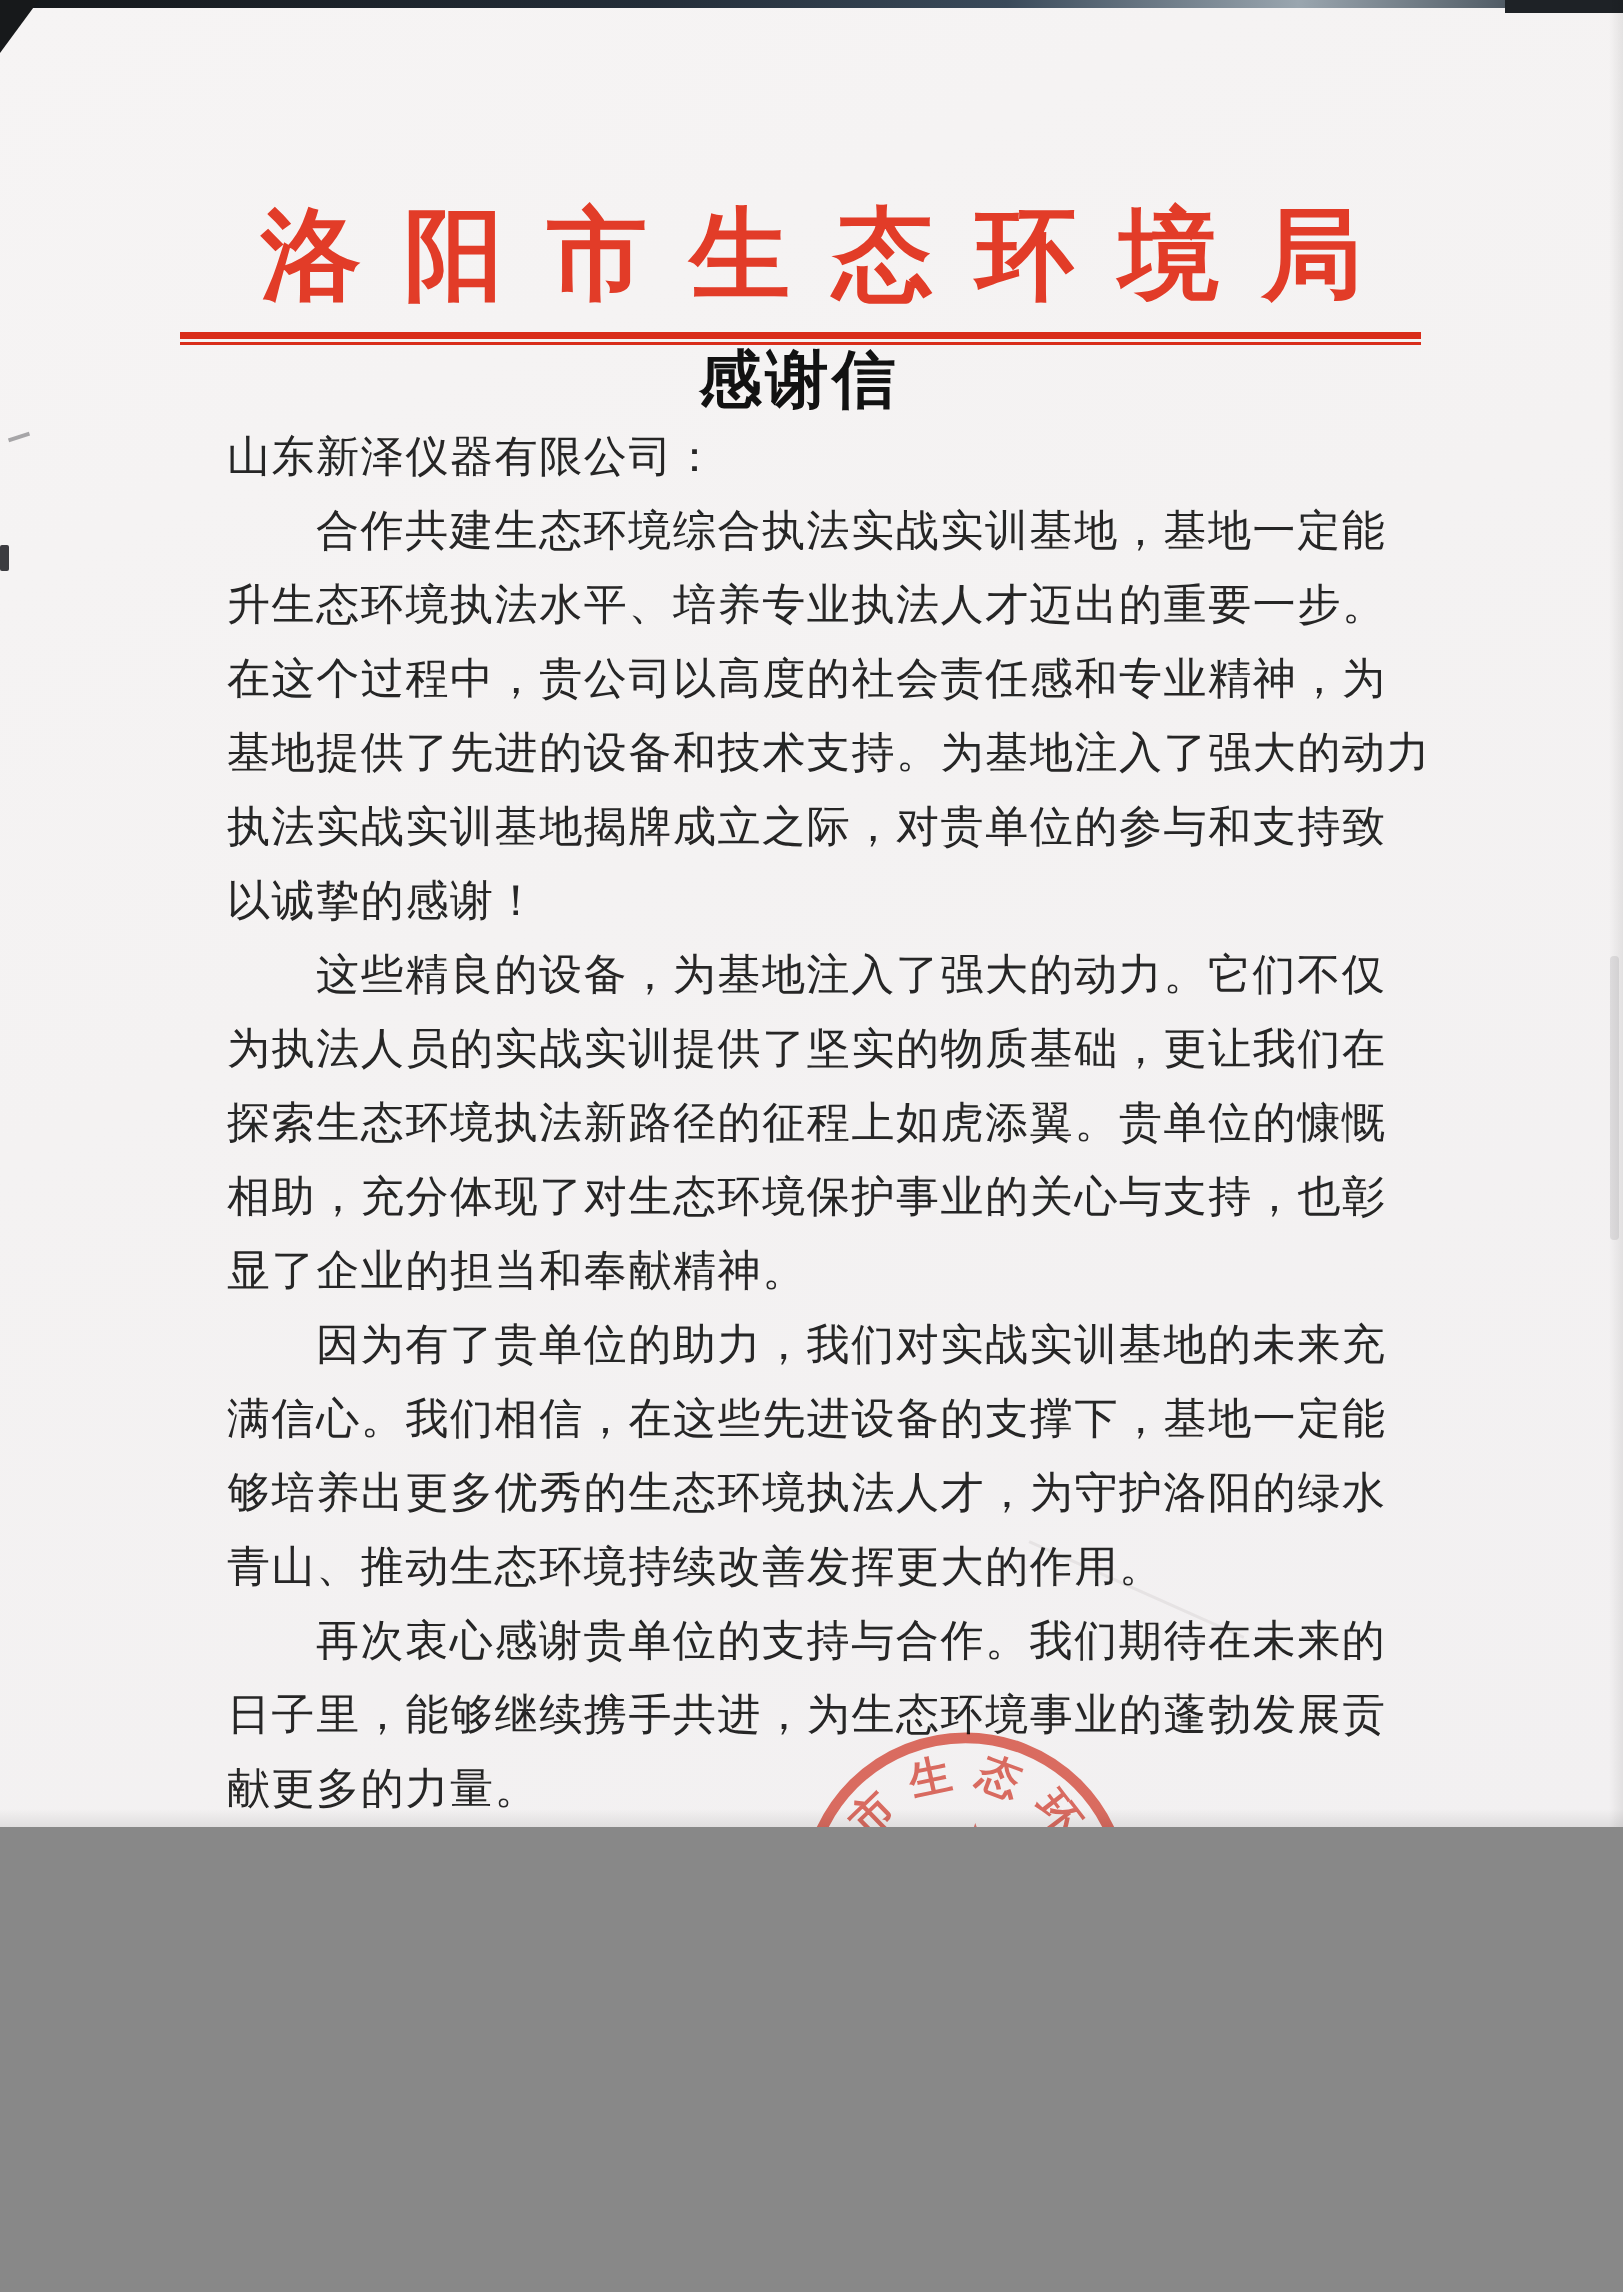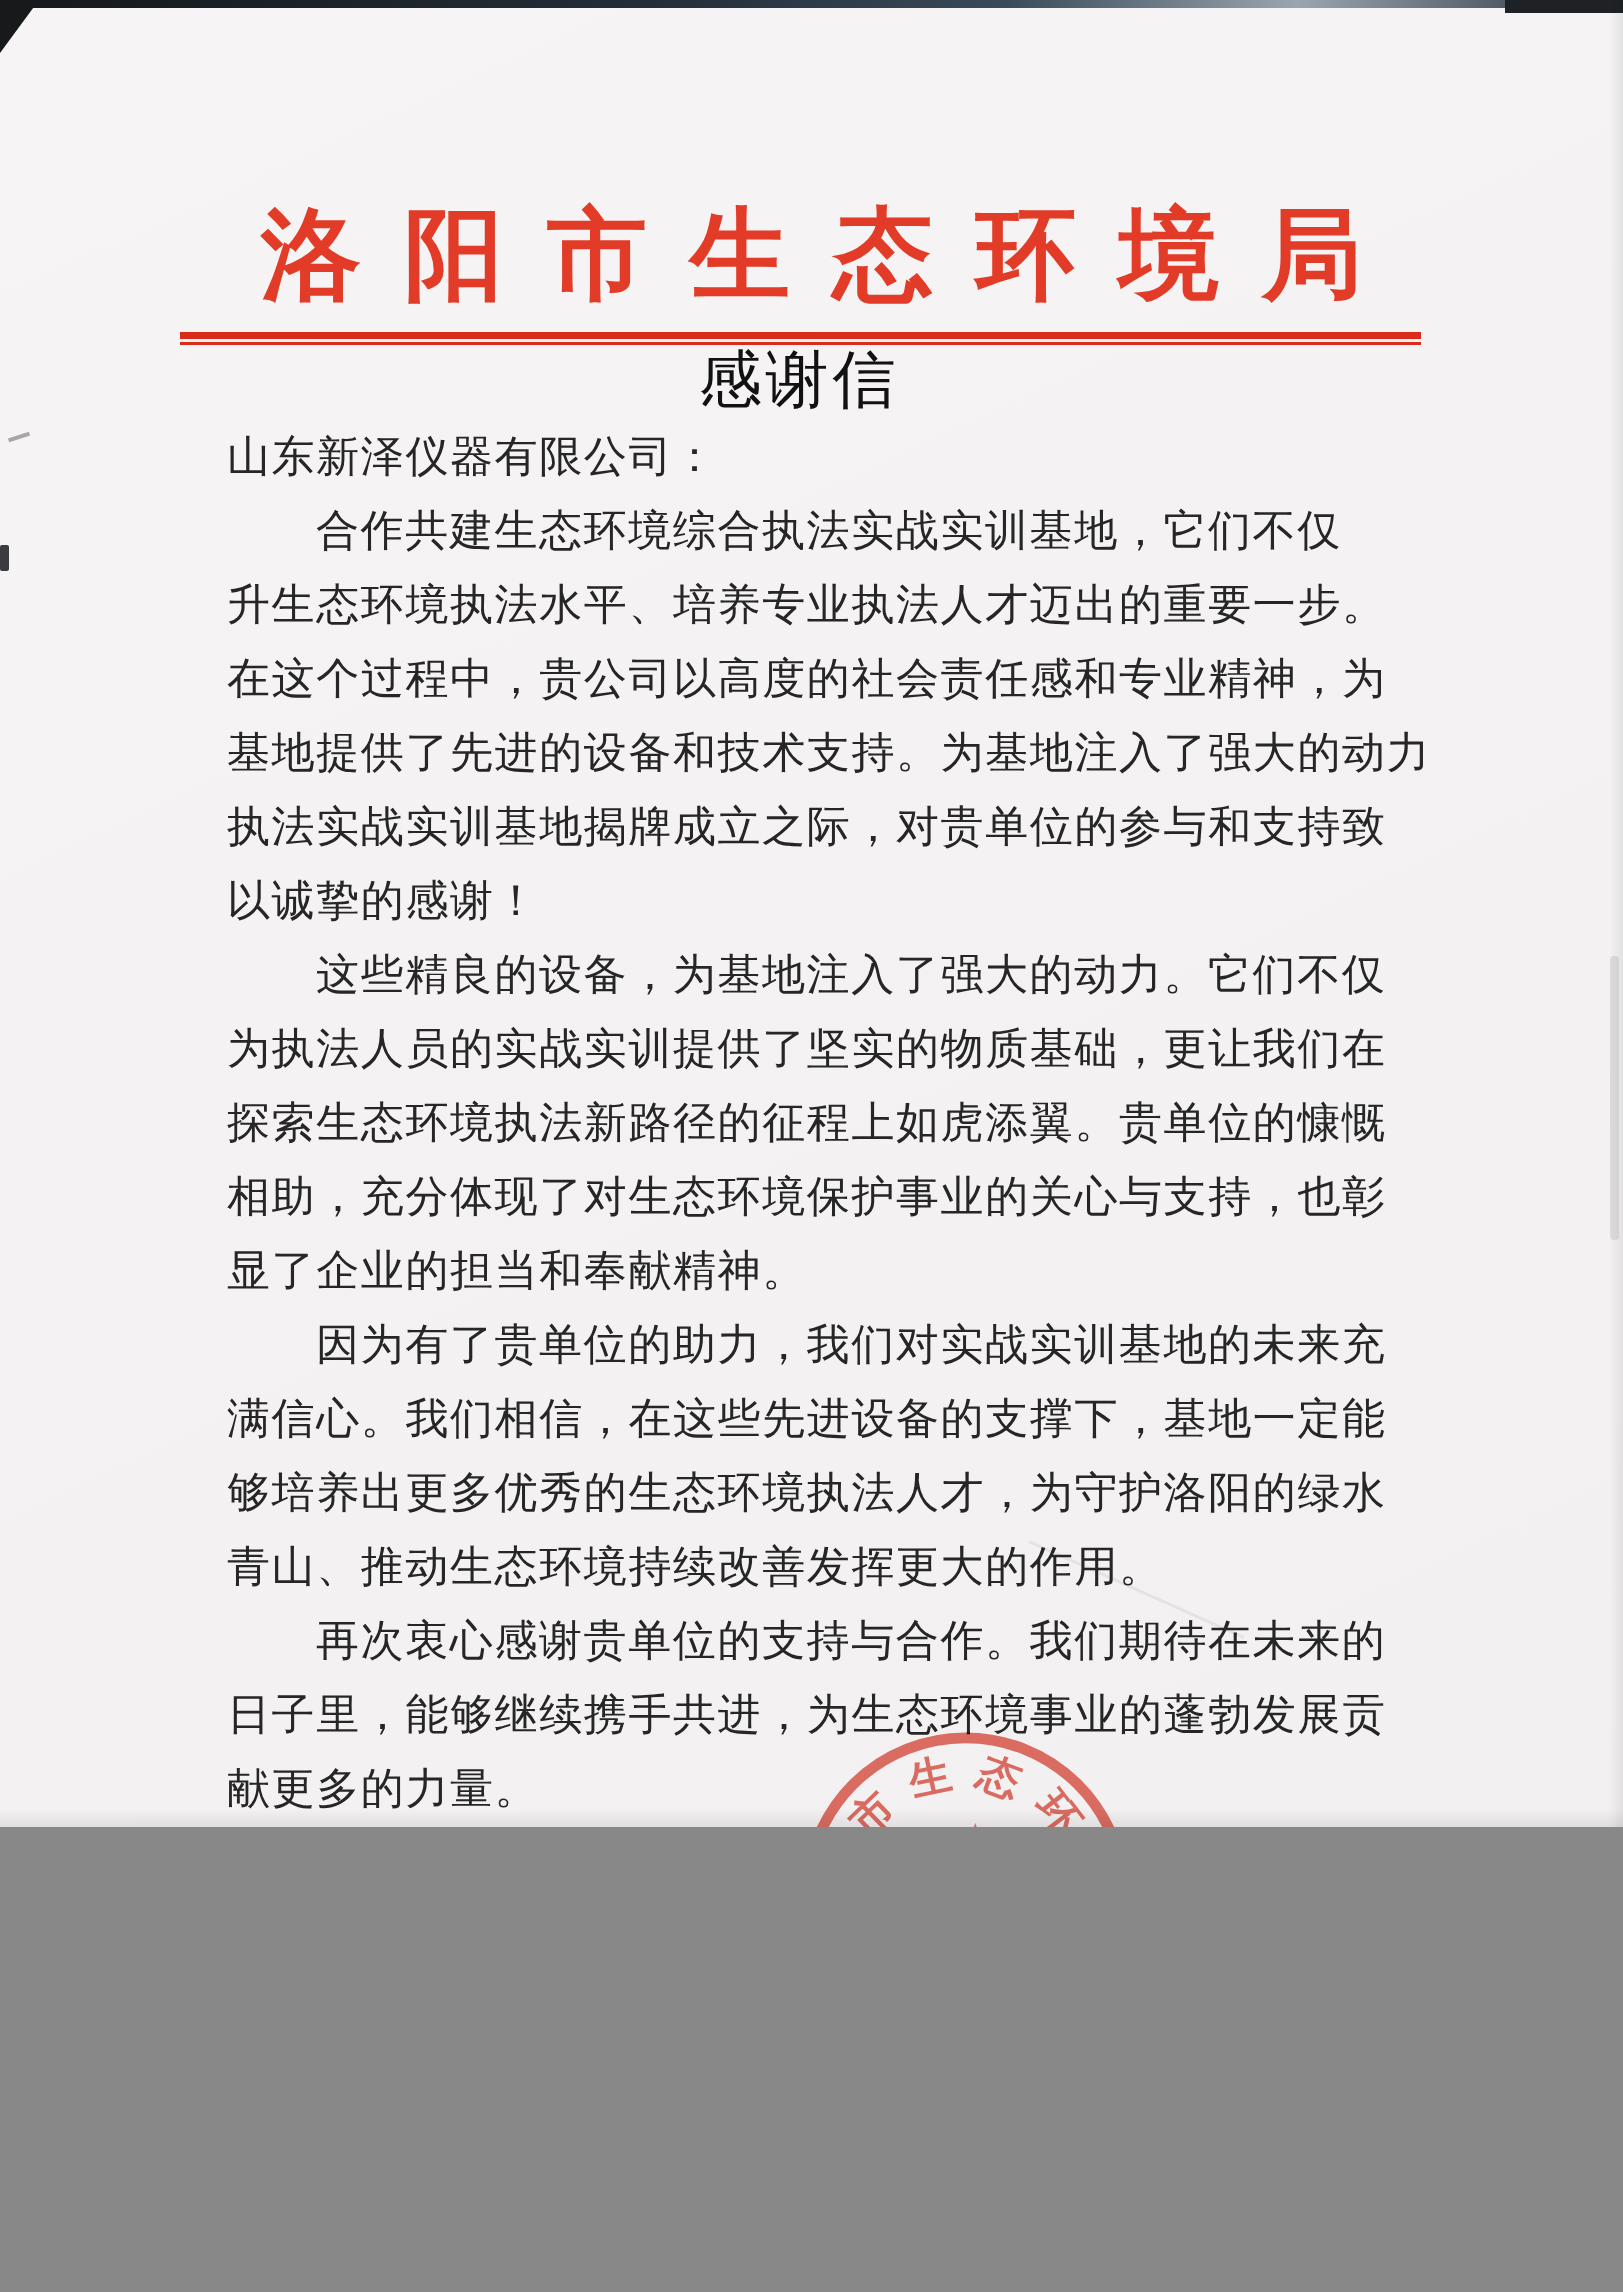--- a/index.html
+++ b/index.html
@@ -36,21 +36,21 @@
   }
   .rule{position:absolute;background:#d92d1a;}
   .rule-top-thick{top:332px;left:180px;width:1241px;height:6.9px;}
   .rule-top-thin{top:342px;left:180px;width:1241px;height:2.9px;}
   .rule-bottom-thin{top:2079px;left:185px;width:1248px;height:2.9px;}
   .rule-bottom-thick{top:2085px;left:185px;width:1248px;height:9.8px;}
 
   .letter-title{
     position:absolute;top:347px;left:0;right:37px;
     text-align:center;
-    font-size:63px;font-weight:normal;line-height:67px;
+    font-size:63px;font-weight:bold;line-height:67px;
     letter-spacing:3.9px;color:#121212;margin-left:12px;
   }
 
   
   .letter-body{
     position:absolute;top:420px;left:227px;width:1172px;
     font-size:43px;line-height:74px;letter-spacing:1.6px;
     color:#262626;
   }
   .letter-body .line{white-space:nowrap;}
@@ -99,21 +99,21 @@
 
   <div class="letterhead">洛阳市生态环境局</div>
   <div class="rule rule-top-thick"></div>
   <div class="rule rule-top-thin"></div>
 
   <div class="letter-title">感谢信</div>
 
   <div class="letter-body">
     <div class="line">山东新泽仪器有限公司：</div>
 
-  <div class="line indent">合作共建生态环境综合执法实战实训基地，它们不仅</div>
+  <div class="line indent">合作共建生态环境综合执法实战实训基地，基地一定能</div>
       <div class="line">升生态环境执法水平、培养专业执法人才迈出的重要一步。</div>
       <div class="line">在这个过程中，贵公司以高度的社会责任感和专业精神，为</div>
       <div class="line">基地提供了先进的设备和技术支持。为基地注入了强大的动力</div>
       <div class="line">执法实战实训基地揭牌成立之际，对贵单位的参与和支持致</div>
       <div class="line">以诚挚的感谢！</div>
       <div class="line indent">这些精良的设备，为基地注入了强大的动力。它们不仅</div>
       <div class="line">为执法人员的实战实训提供了坚实的物质基础，更让我们在</div>
       <div class="line">探索生态环境执法新路径的征程上如虎添翼。贵单位的慷慨</div>
       <div class="line">相助，充分体现了对生态环境保护事业的关心与支持，也彰</div>
       <div class="line">显了企业的担当和奉献精神。</div>

